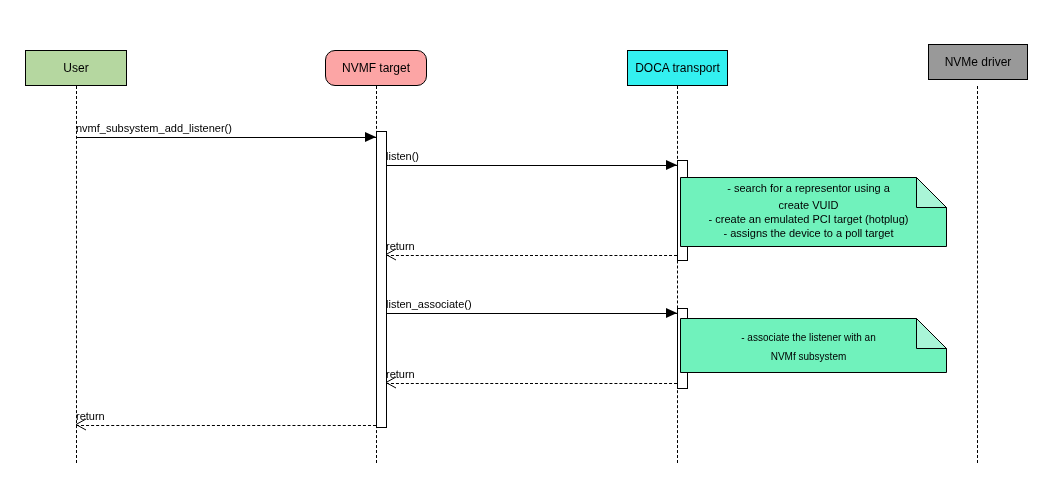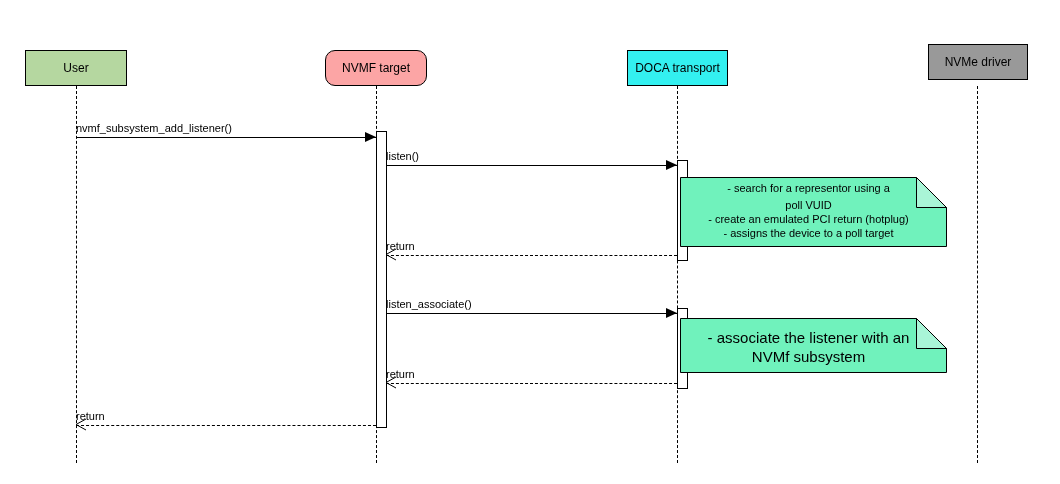--- a/index.html
+++ b/index.html
@@ -22,21 +22,21 @@
     font-size:11px;white-space:nowrap;}
   .arrow-filled{position:absolute;right:0;top:-5px;width:0;height:0;
     border-left:11px solid #000;border-top:5px solid transparent;border-bottom:5px solid transparent;}
   .arrow-open{position:absolute;left:-1px;top:-7px;width:13px;height:13px;}
 
   .note{position:absolute;width:267px;z-index:3;}
   .note svg{position:absolute;left:0;top:0;}
   .note .note-text{position:absolute;left:4px;right:14px;top:0;text-align:center;}
   .note1 .note-text{padding-top:4px;font-size:11px;line-height:14px;}
   .note1 .note-text .ln1{margin-top:3px;}
-  .note2 .note-text{padding-top:10px;font-size:15px;line-height:19px;}
+  .note2 .note-text{padding-top:10px;font-size:10px;line-height:19px;}
 </style>
 </head>
 <body>
 
 <div class="diagram">
 
   <div class="lifeline" style="left:76px;top:86px;height:377px;"></div>
   <div class="lifeline" style="left:376px;top:86px;height:377px;"></div>
   <div class="lifeline" style="left:677px;top:86px;height:377px;"></div>
   <div class="lifeline" style="left:977px;top:86px;height:377px;"></div>
@@ -100,22 +100,22 @@
     </svg>
   </div>
 
   <div class="note note1" style="left:680px;top:177px;height:70px;">
     <svg width="267" height="70" viewBox="0 0 267 70">
       <path d="M0.5,0.5 L236.5,0.5 L266.5,30.5 L266.5,69.5 L0.5,69.5 Z" stroke="#000" stroke-width="1" fill="#70F2BC"></path>
       <path d="M236.5,0.5 L236.5,30.5 L266.5,30.5 Z" stroke="#000" stroke-width="1" fill="#A9F5D7"></path>
     </svg>
     <div class="note-text">
       <div class="ln0">- search for a representor using a</div>
-      <div class="ln1">poll VUID</div>
-      <div class="ln2">- create an emulated PCI return (hotplug)</div>
+      <div class="ln1">create VUID</div>
+      <div class="ln2">- create an emulated PCI target (hotplug)</div>
       <div class="ln3">- assigns the device to a poll target</div>
     </div>
   </div>
 
   <div class="note note2" style="left:680px;top:318px;height:55px;">
     <svg width="267" height="55" viewBox="0 0 267 55">
       <path d="M0.5,0.5 L236.5,0.5 L266.5,30.5 L266.5,54.5 L0.5,54.5 Z" stroke="#000" stroke-width="1" fill="#70F2BC"></path>
       <path d="M236.5,0.5 L236.5,30.5 L266.5,30.5 Z" stroke="#000" stroke-width="1" fill="#A9F5D7"></path>
     </svg>
     <div class="note-text">

